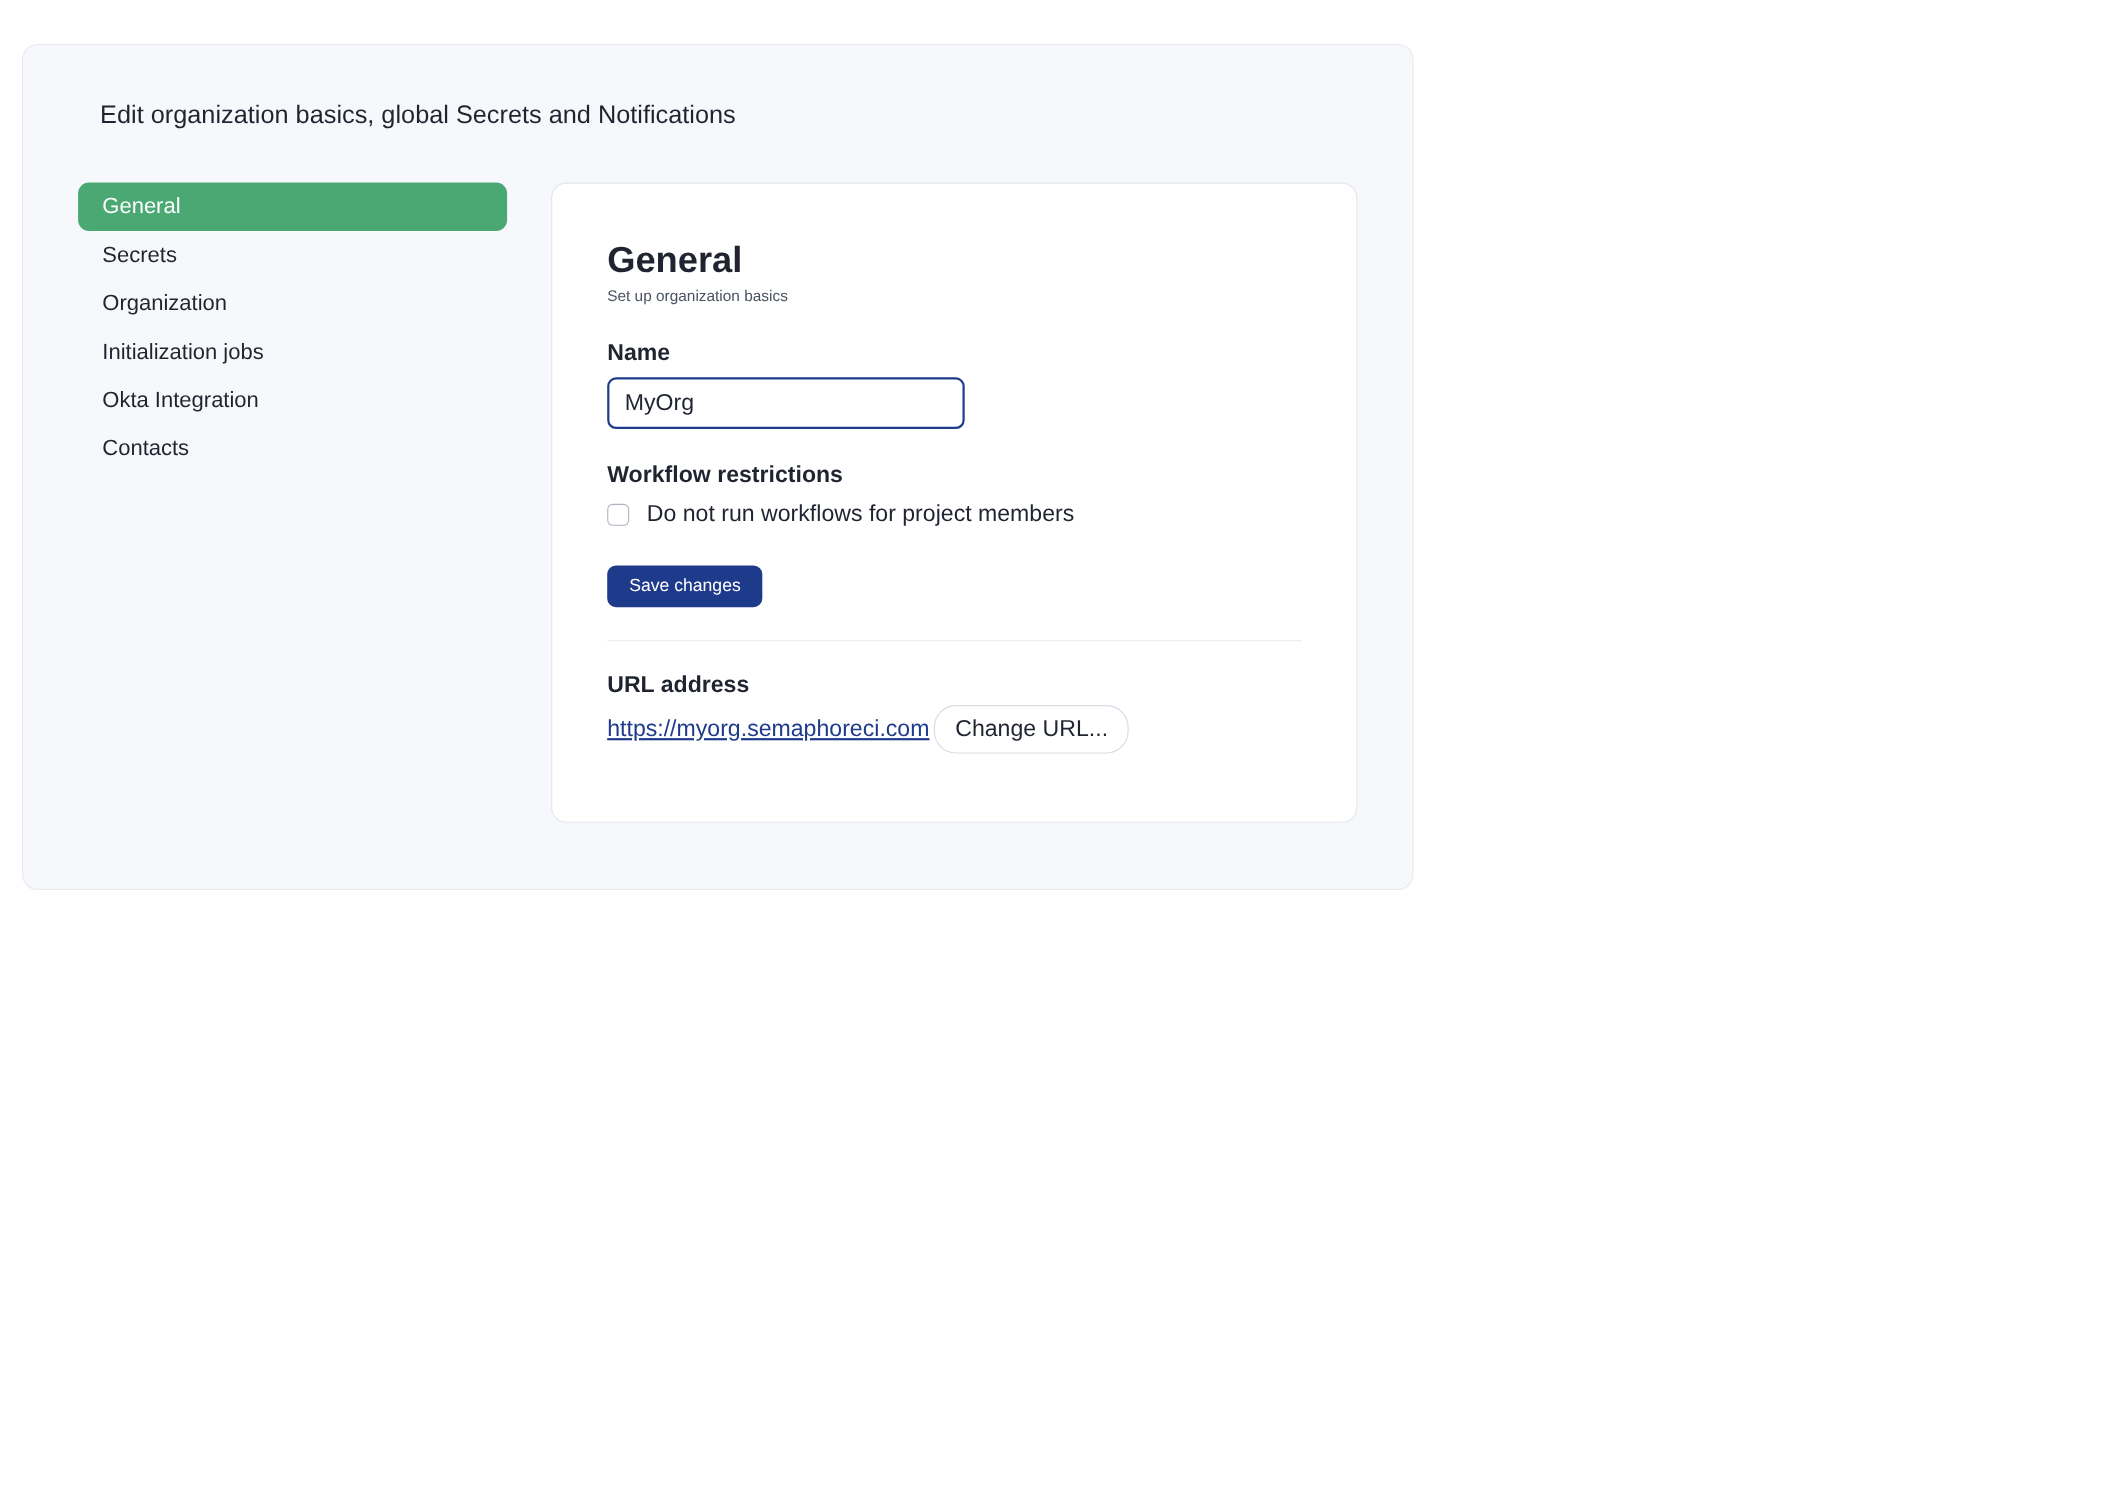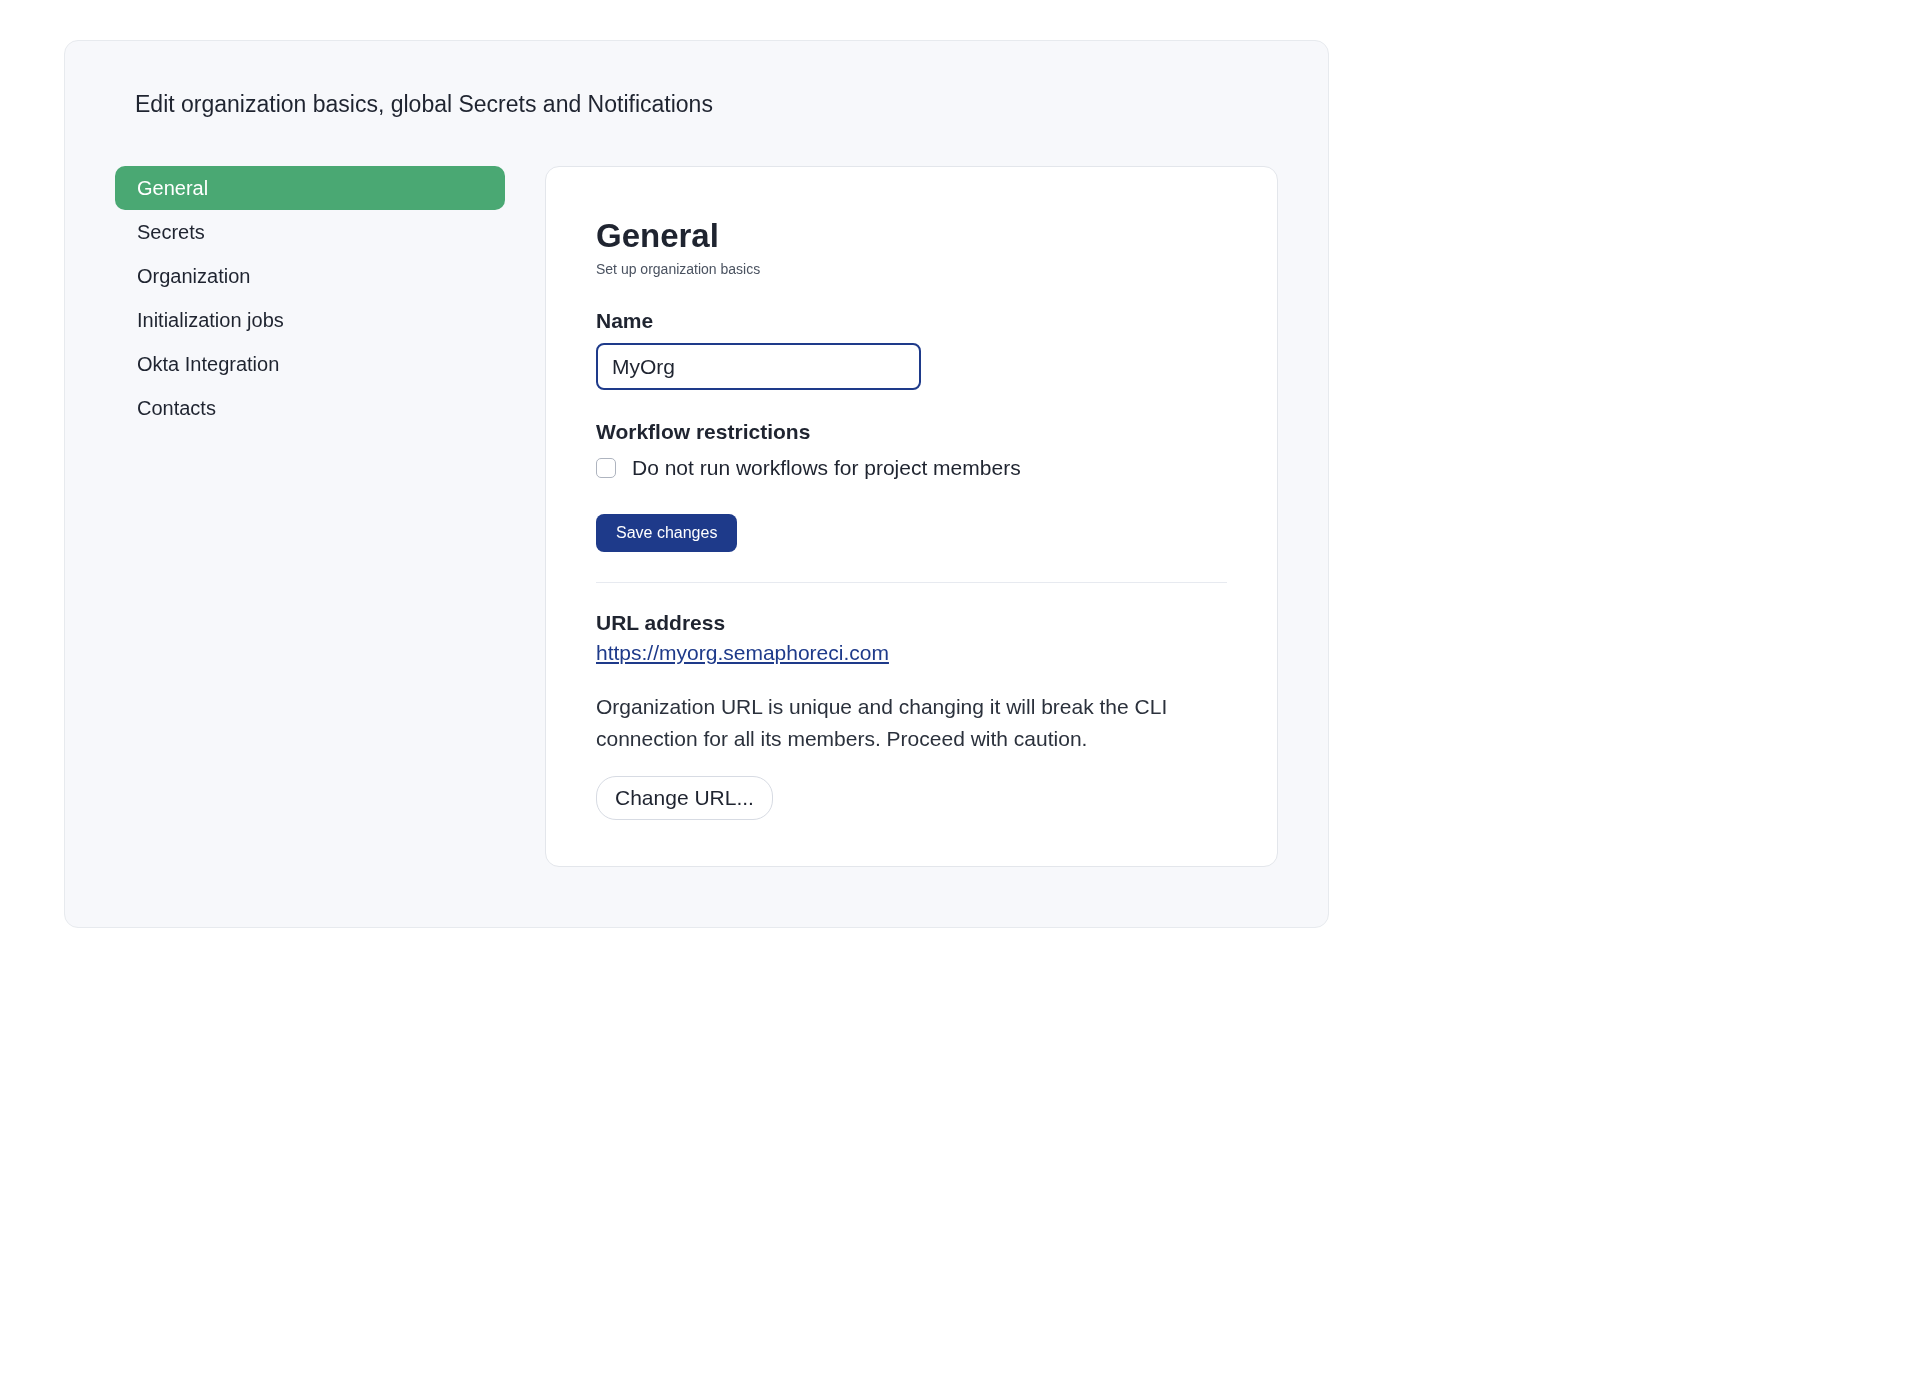--- a/index.html
+++ b/index.html
@@ -6,21 +6,20 @@
   html, body {
     font-family: -apple-system, BlinkMacSystemFont, "Segoe UI", Helvetica, Arial, sans-serif;
     background: #ffffff;
     color: #1f2430;
     width: 1912px;
   }
   .page {
     width: 1528px;
     padding: 20px 0;
     background: #ffffff;
-    margin-left: 44px;
   }
   .outer {
     width: 1265px;
     background: #f7f8fb;
     border: 1px solid #e7eaee;
     border-radius: 14px;
     padding: 50px 50px 60px 50px;
     margin: 20px;
   }
   .page-title {
@@ -199,20 +198,19 @@
           <span class="check-label">Do not run workflows for project members</span>
         </div>
 
         <button class="btn-primary">Save changes</button>
 
         <hr class="divider">
 
         <div class="label" style="margin-bottom:6px;">URL address</div>
         <a class="url-link">https://myorg.semaphoreci.com</a>
 
-        <div class="url-note">Organization URL is unique and changing it will break the CLI connection for all its members. Proceed with caution.</div>
 
         <button class="btn-secondary">Change URL...</button>
       </div>
 
     </div>
   </div>
 </div>
 
 </body></html>

